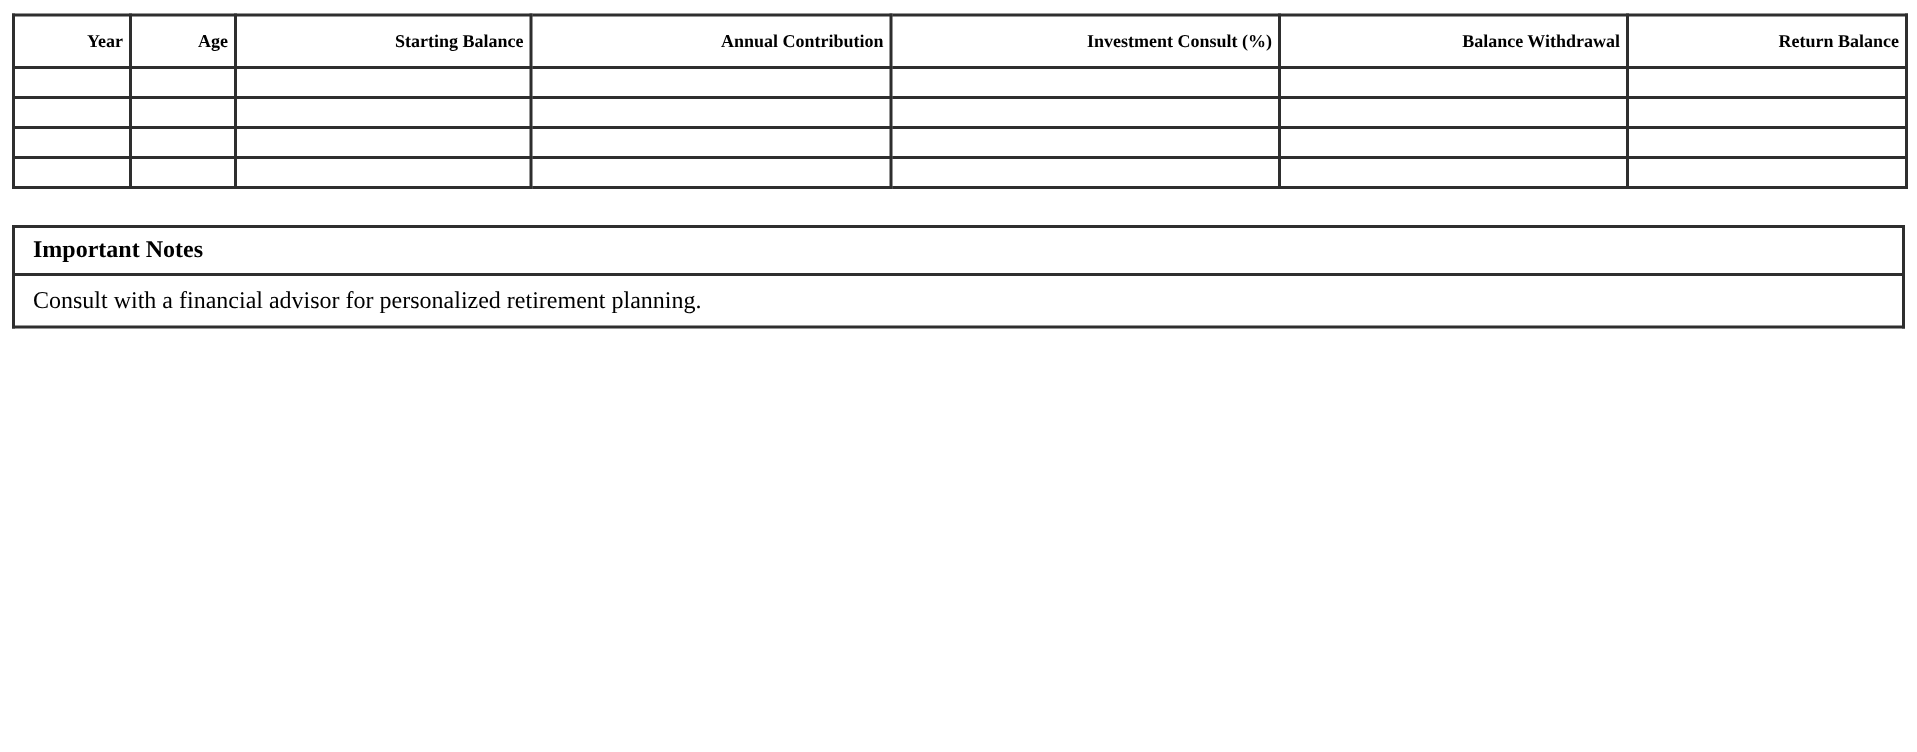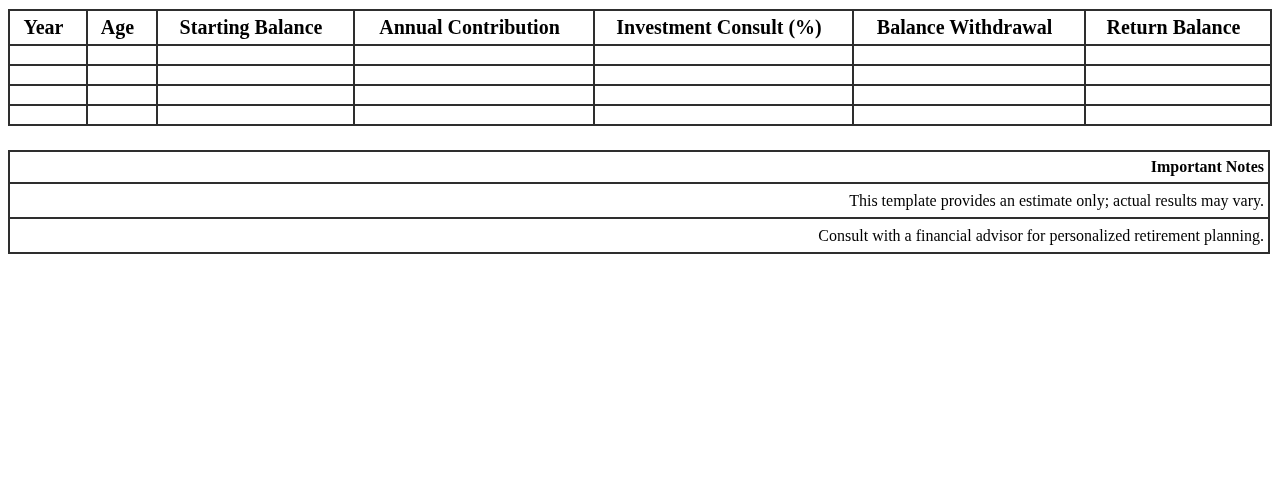--- a/index.html
+++ b/index.html
@@ -26,38 +26,38 @@
   }
   th, td {
     border: 2px solid #2e2e2e;
     vertical-align: middle;
     overflow: hidden;
     white-space: nowrap;
   }
   
   .planner th {
     height: 35px;
-    padding: 0 20px 0 11px;
-    font-size: 20px;
+    padding: 0 4px 0 11px;
+    font-size: 12px;
     font-weight: bold;
-    text-align: center;
+    text-align: right;
   }
   .planner td.empty-cell {
     height: 16px;
     padding: 0;
   }
   .planner td.empty-cell::after { content: "\00a0"; font-size: 10px; }
   
   .notes {
     margin-top: 24px;
   }
   .notes td {
     padding: 0 4px 0 12px;
     font-size: 16px;
-    text-align: right;
+    text-align: left;
   }
   .notes td.notes-title-cell {
     height: 32px;
     font-weight: bold;
   }
   .notes td.note-cell {
     height: 35px;
     font-weight: normal;
   }
 </style>
@@ -126,21 +126,18 @@
       </tr>
     </tbody>
   </table>
 
   <table class="notes">
     <tbody>
       <tr>
         <td class="notes-title-cell">Important Notes</td>
       </tr>
       <tr>
-        <td class="note-cell">This template provides an estimate only; actual results may vary.</td>
-      </tr>
-      <tr>
         <td class="note-cell">Consult with a financial advisor for personalized retirement planning.</td>
       </tr>
     </tbody>
   </table>
 
 </div>
 
 </body></html>

